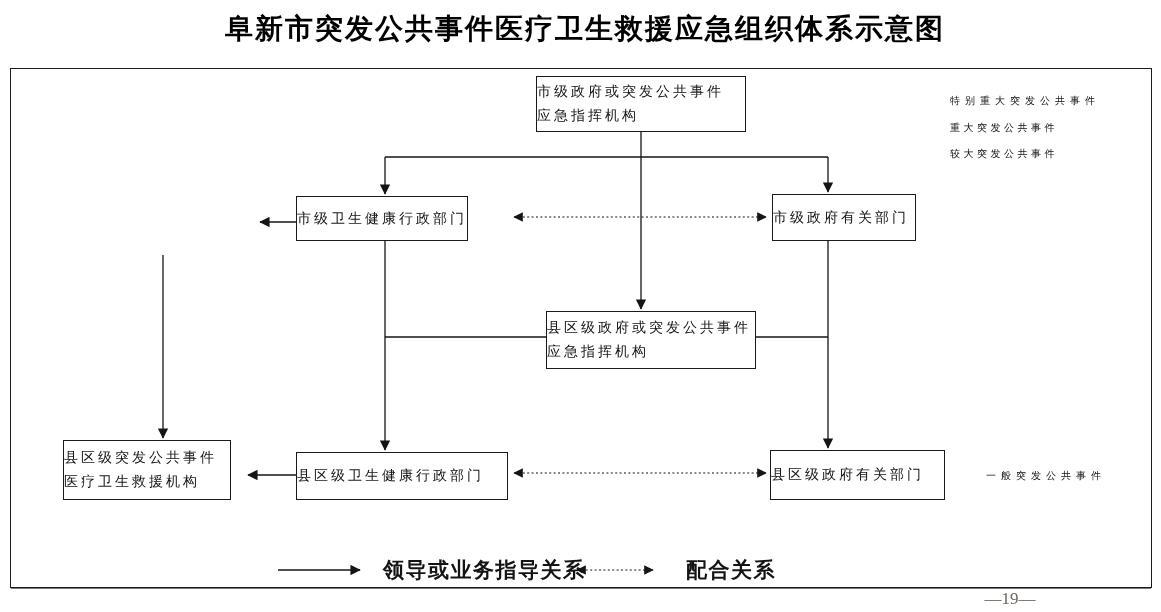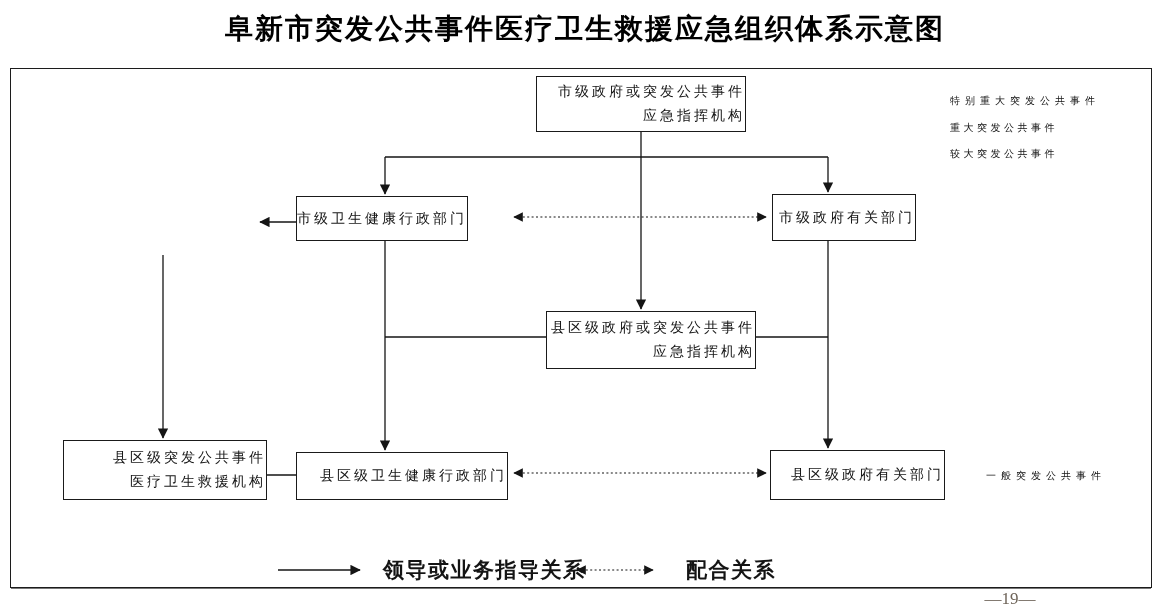--- a/index.html
+++ b/index.html
@@ -32,21 +32,21 @@
   .frame::after{ 
     content:"";position:absolute;left:0;right:0;bottom:-2px;height:1px;background:#777;
   }
   svg.connectors{position:absolute;left:0;top:0;width:1161px;height:612px;pointer-events:none;}
   .node{
     position:absolute;
     border:1.4px solid #1a1a1a;
     box-sizing:border-box;
     background:#fff;
     display:flex;flex-direction:column;justify-content:center;
-    text-align:right;
+    text-align:left;
     font-size:14px;
     letter-spacing:3px;
     line-height:24px;
     white-space:nowrap;
   }
   .side-label{
     position:absolute;
     font-size:10px;
     letter-spacing:3.5px;
     line-height:26px;
@@ -118,21 +118,21 @@
 
   <div class="node" style="left:772px;top:194px;width:144px;height:47px;">
     <div>市级政府有关部门</div>
   </div>
 
   <div class="node" style="left:546px;top:311px;width:210px;height:58px;">
     <div>县区级政府或突发公共事件</div>
     <div>应急指挥机构</div>
   </div>
 
-  <div class="node" style="left:63px;top:440px;width:204px;height:60px;">
+  <div class="node" style="left:63px;top:440px;width:168px;height:60px;">
     <div>县区级突发公共事件</div>
     <div>医疗卫生救援机构</div>
   </div>
 
   <div class="node" style="left:296px;top:452px;width:212px;height:48px;">
     <div>县区级卫生健康行政部门</div>
   </div>
 
   <div class="node" style="left:770px;top:450px;width:175px;height:50px;">
     <div>县区级政府有关部门</div>

